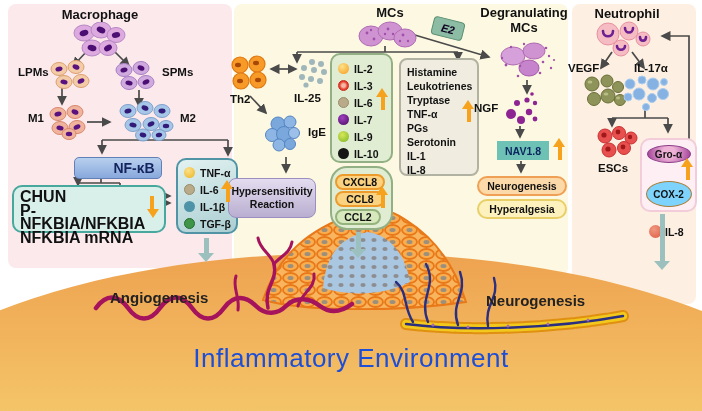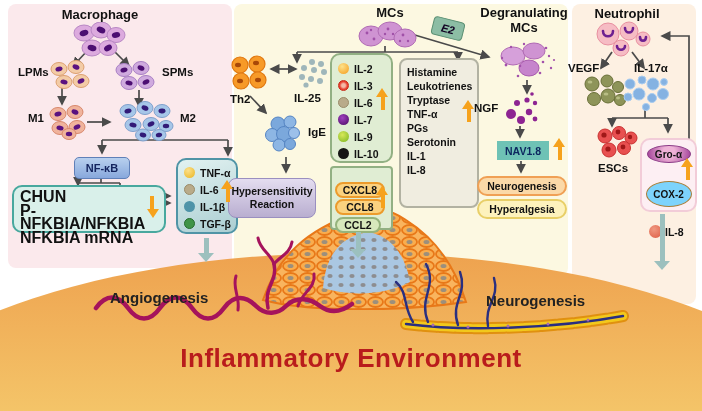--- a/index.html
+++ b/index.html
@@ -12,31 +12,31 @@
   #dome{position:absolute;left:-150px;top:253px;width:1000px;height:400px;border-radius:50%;
         background:linear-gradient(180deg,#eea24f 0%,#f5c96c 45%,#f8d97c 70%);z-index:2;}
   .art{position:absolute;z-index:3;}
   .ui{position:absolute;z-index:5;}
   #overlay{position:absolute;left:0;top:0;z-index:4;pointer-events:none;}
   .title{font-size:13px;font-weight:bold;color:#111;text-align:center;}
   .lab{font-size:11.5px;font-weight:bold;color:#111;}
   .small{font-size:10.5px;font-weight:bold;color:#111;}
   
   .nfkb{left:74px;top:157px;width:54px;height:20px;background:linear-gradient(#b8d0ee,#88a8dc);
-        border:1px solid #6080b8;border-radius:5px;color:#14245e;font-weight:bold;font-size:11px;
-        display:flex;align-items:center;justify-content:center;}
+        border:1px solid #6080b8;border-radius:5px;color:#14245e;font-weight:bold;font-size:14px;
+        display:flex;align-items:center;justify-content:center;padding-left:32px;}
   .chun{left:12px;top:185px;width:154px;height:48px;background:#d9f0ea;border:2px solid #48a89e;
         border-radius:10px;padding:3px 6px;box-sizing:border-box;line-height:13.5px;font-size:16px;font-weight:bold;color:#111;}
   .cytbox{left:176px;top:158px;width:62px;height:76px;background:linear-gradient(160deg,#e2f2f1,#abced2);
         border:2px solid #5094a6;border-radius:10px;box-sizing:border-box;padding:4px 0 0 6px;}
   .ilbox{left:330px;top:53px;width:63px;height:110px;background:#e0edd3;border:2px solid #92b083;
         border-radius:10px;box-sizing:border-box;padding:5px 0 0 6px;}
   .chembox{left:330px;top:166px;width:63px;height:64px;background:#e0edd3;border:2px solid #92b083;
-        border-radius:4px;box-sizing:border-box;padding:12px 3px;}
-  .medbox{left:399px;top:58px;width:80px;height:150px;background:#f0ede0;border:2px solid #b2b2a2;
+        border-radius:17px;box-sizing:border-box;padding:4px 3px;}
+  .medbox{left:399px;top:58px;width:80px;height:118px;background:#f0ede0;border:2px solid #b2b2a2;
         border-radius:8px;box-sizing:border-box;padding:5px 0 0 6px;line-height:14px;font-size:10.5px;font-weight:bold;color:#111;}
   .hyperbox{left:228px;top:178px;width:86px;height:38px;background:linear-gradient(#e4ddf0,#b9aed0);
         border:1.5px solid #9a8fc0;border-radius:8px;display:flex;flex-direction:column;align-items:center;justify-content:center;
         font-size:10.5px;font-weight:bold;color:#111;line-height:13px;}
   .e2box{left:432px;top:19px;width:30px;height:17px;background:#8cbda4;border:1px solid #5a8f72;border-radius:4px;
         transform:rotate(14deg);display:flex;align-items:center;justify-content:center;font-size:11px;font-weight:bold;font-style:italic;color:#102;}
   .navbox{left:497px;top:141px;width:52px;height:19px;background:#6ec2b5;border-radius:0;color:#0d2860;
         font-weight:bold;font-size:10.5px;display:flex;align-items:center;justify-content:center;}
   .pill{border-radius:11px;display:flex;align-items:center;justify-content:center;font-weight:bold;}
   .neuro-pill{left:477px;top:176px;width:90px;height:20px;background:#fbd9a8;border:2px solid #f0a055;font-size:10.5px;color:#111;box-sizing:border-box;}
@@ -63,21 +63,21 @@
   .chem-green{width:46px;background:#d7e8bc;border:2px solid #95b37c;}
   
   .oarr{position:absolute;width:13px;height:24px;z-index:6;}
   .oarr .hd{position:absolute;left:0;top:0;width:0;height:0;border-left:6.5px solid transparent;border-right:6.5px solid transparent;border-bottom:9px solid #f6a21c;}
   .oarr .sh{position:absolute;left:4.5px;top:8px;width:4px;height:14px;background:#f6a21c;}
   .oarr.down{transform:rotate(180deg);}
   
   .tarr{position:absolute;width:16px;z-index:5;}
   .tarr .sh{position:absolute;left:5.5px;top:0;width:5px;background:#9cc0be;}
   .tarr .hd{position:absolute;bottom:0;left:0;width:0;height:0;border-left:8px solid transparent;border-right:8px solid transparent;border-top:9px solid #9cc0be;}
-  .bigtitle{left:0;right:0;top:343px;text-align:center;font-size:26px;font-weight:bold;color:#b91c1c;z-index:5;letter-spacing:0.5px;}
+  .bigtitle{left:0;right:0;top:343px;text-align:center;font-size:26px;font-weight:normal;color:#1d4ed8;z-index:5;letter-spacing:0.5px;}
   .flowlab{font-size:15px;font-weight:bold;color:#222;z-index:5;}
 </style>
 </head>
 <body>
 
 <div id="stage">
 
   <div id="panel-left" class="panel"></div>
   <div id="panel-mid" class="panel"></div>
   <div id="panel-right" class="panel"></div>

